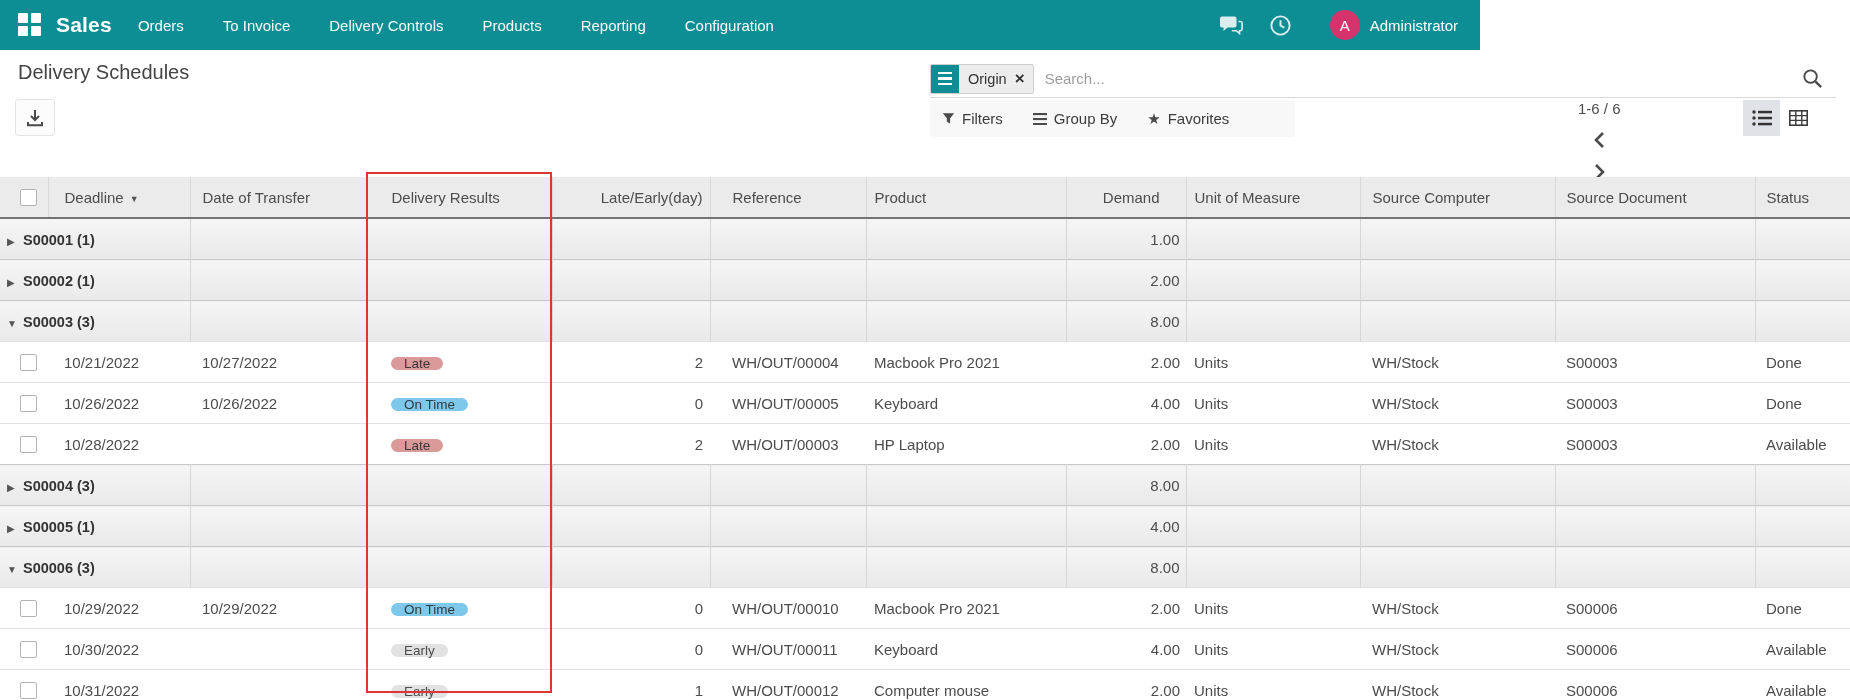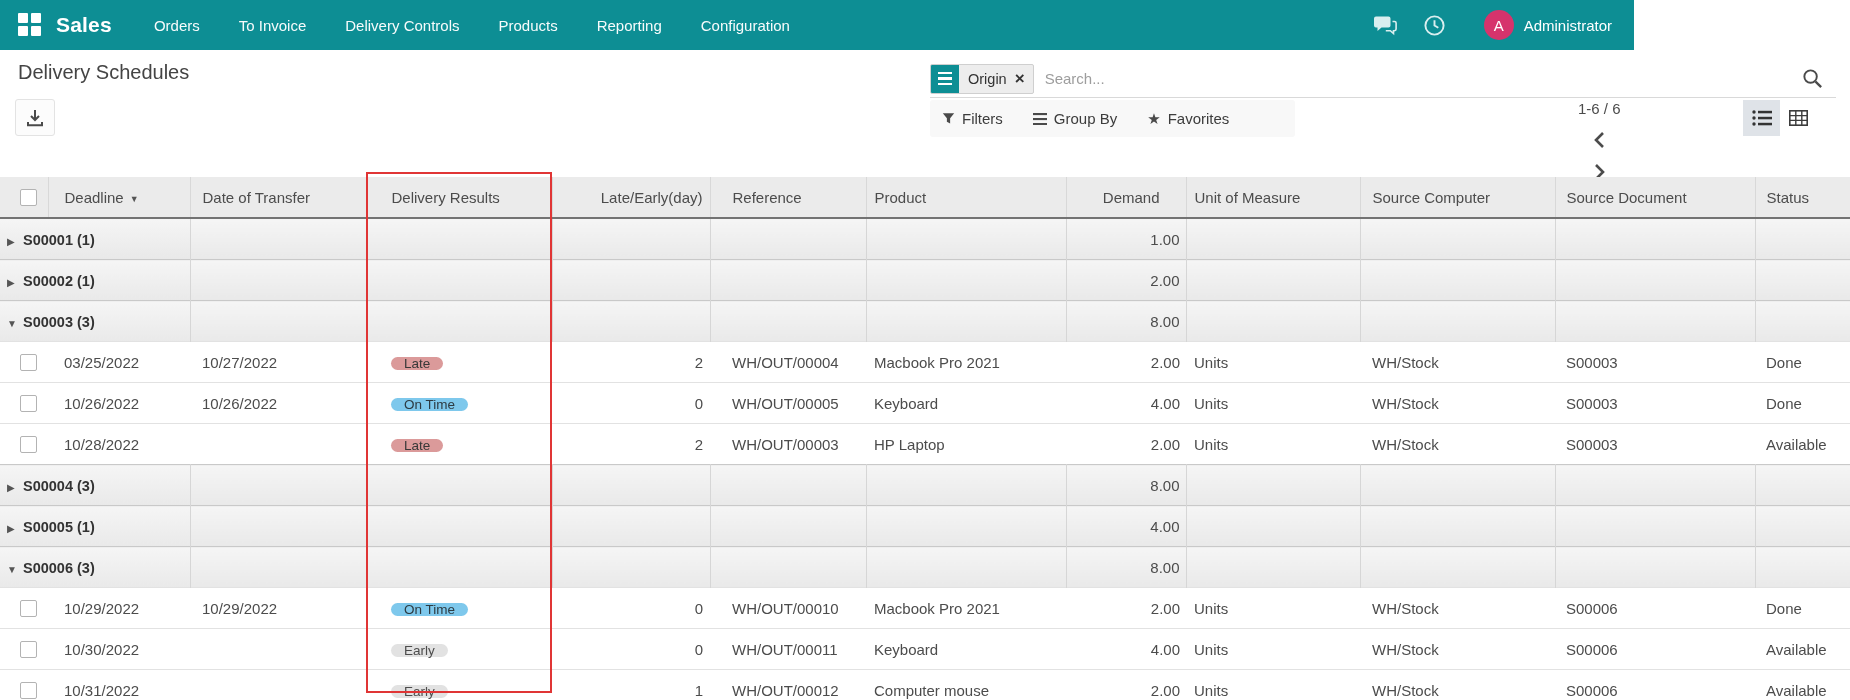--- a/index.html
+++ b/index.html
@@ -1,27 +1,27 @@
 <!DOCTYPE html>
 <html style="--teal: #0d8e94; --avatar: #d6336c; --highlight: #e03535;"><head>
 <meta charset="utf-8">
 <title>Delivery Schedules</title>
 <style>
   html,body{margin:0;padding:0;background:#fff;}
   #app{position:relative;width:1850px;height:700px;background:#fff;overflow:hidden;
        font-family:"Liberation Sans",sans-serif;color:#4c4c4c;}
 
   
-  .navbar{position:absolute;top:0;left:0;width:1634px;height:50px;background:var(--teal,#0d8e94);
+  .navbar{position:absolute;top:0;left:0;width:1480px;height:50px;background:var(--teal,#0d8e94);
           display:flex;align-items:center;color:#fff;}
   .apps-btn{width:24px;height:24px;margin-left:18px;display:grid;grid-template-columns:10px 10px;
             grid-template-rows:10px 10px;gap:3px;cursor:pointer;}
   .apps-btn span{background:#fff;border-radius:1px;}
   .brand{font-size:21px;font-weight:bold;margin-left:14px;letter-spacing:.2px;cursor:pointer;}
-  .main-menu{display:flex;align-items:center;margin-left:42px;gap:39px;}
+  .main-menu{display:flex;align-items:center;margin-left:26px;gap:39px;}
   .nav-item{font-size:15px;color:rgba(255,255,255,.97);cursor:pointer;white-space:nowrap;}
   .nav-right{margin-left:auto;display:flex;align-items:center;gap:0;}
   .nav-icon{width:26px;height:26px;display:flex;align-items:center;justify-content:center;cursor:pointer;}
   .nav-icon.chat{margin-right:24px;}
   .nav-icon.clock{margin-right:36px;}
   .avatar{width:30px;height:30px;border-radius:50%;background:var(--avatar,#d6336c);color:#fff;
           display:flex;align-items:center;justify-content:center;font-size:15px;cursor:pointer;}
   .username{font-size:15px;margin-left:10px;margin-right:22px;cursor:pointer;}
 
   
@@ -291,21 +291,21 @@
             <td class="num pad-demand">8.00</td>
             <td></td>
             <td></td>
             <td></td>
             <td></td>
           </tr>
           <tr class="record">
             <td class="pad-select">
               <input type="checkbox" style="">
             </td>
-            <td class="pad-deadline">03/25/2022</td>
+            <td class="pad-deadline">10/21/2022</td>
             <td class="pad-transfer">10/27/2022</td>
             <td class="pad-delivery"><span class="badge" style="background: rgb(219, 154, 154); color: rgb(56, 56, 56);">Late</span></td>
             <td class="num pad-late">2</td>
             <td class="pad-ref">WH/OUT/00004</td>
             <td class="pad-product">Macbook Pro 2021</td>
             <td class="num pad-demand">2.00</td>
             <td class="pad-uom">Units</td>
             <td class="pad-srcloc">WH/Stock</td>
             <td class="pad-srcdoc">S00003</td>
             <td class="pad-status">Done</td>

